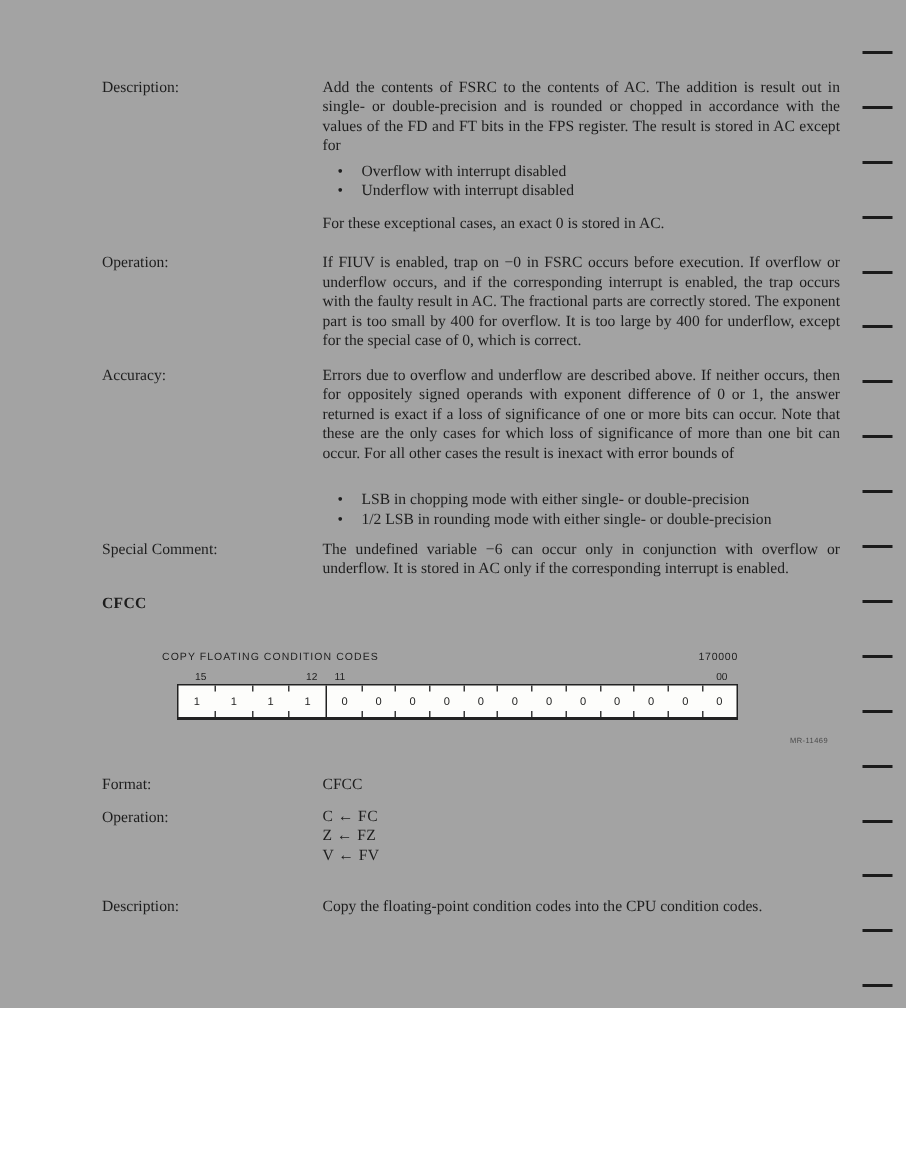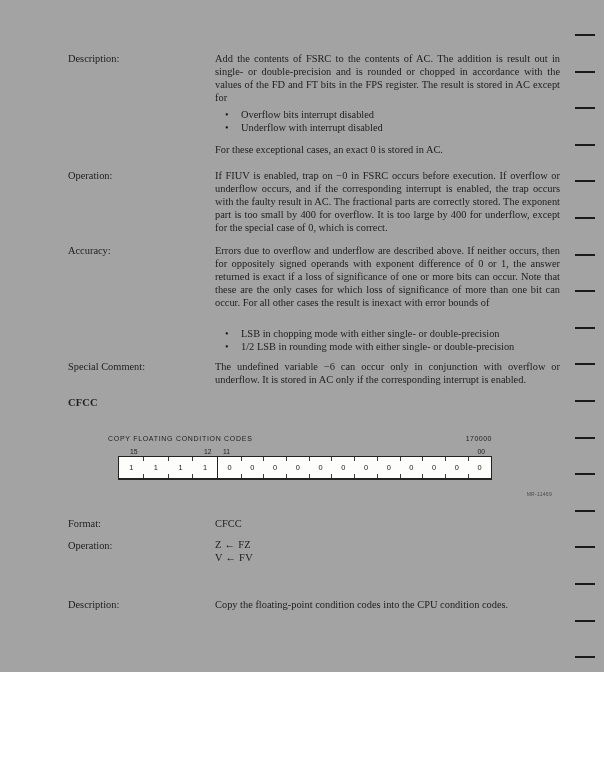--- a/index.html
+++ b/index.html
@@ -49,21 +49,21 @@
 
 <div class="page">
 
   <div class="lbl" style="top:52px">Description:</div>
   <div class="blk" style="top:52px">
     <p class="just">Add the contents of FSRC to the contents of AC. The addition is result out in single- or double-precision and is rounded or chopped in accordance with the values of the FD and FT bits in the FPS register. The result is stored in AC except for</p>
   </div>
   <div class="blk" style="top:108px">
     <div class="bullet-row">
       <span class="bullet-glyph">•</span>
-      <span>Overflow bits interrupt disabled</span>
+      <span>Overflow with interrupt disabled</span>
     </div>
     <div class="bullet-row">
       <span class="bullet-glyph">•</span>
       <span>Underflow with interrupt disabled</span>
     </div>
   </div>
   <div class="blk" style="top:143px">
     <p>For these exceptional cases, an exact 0 is stored in AC.</p>
   </div>
 
@@ -120,20 +120,21 @@
     <span class="bitcell">0</span>
     <span class="bitcell">0</span>
   </div>
   <div class="fig-ref">MR-11469</div>
 
   <div class="lbl" style="top:517px">Format:</div>
   <div class="blk" style="top:517px">CFCC</div>
 
   <div class="lbl" style="top:539px">Operation:</div>
   <div class="blk" style="top:539px">
+    <div class="op-line">C ← FC</div>
     <div class="op-line">Z ← FZ</div>
     <div class="op-line">V ← FV</div>
   </div>
 
   <div class="lbl" style="top:598px">Description:</div>
   <div class="blk" style="top:598px">
     <p>Copy the floating-point condition codes into the CPU condition codes.</p>
   </div>
 
   <div class="footer">10-12</div>

